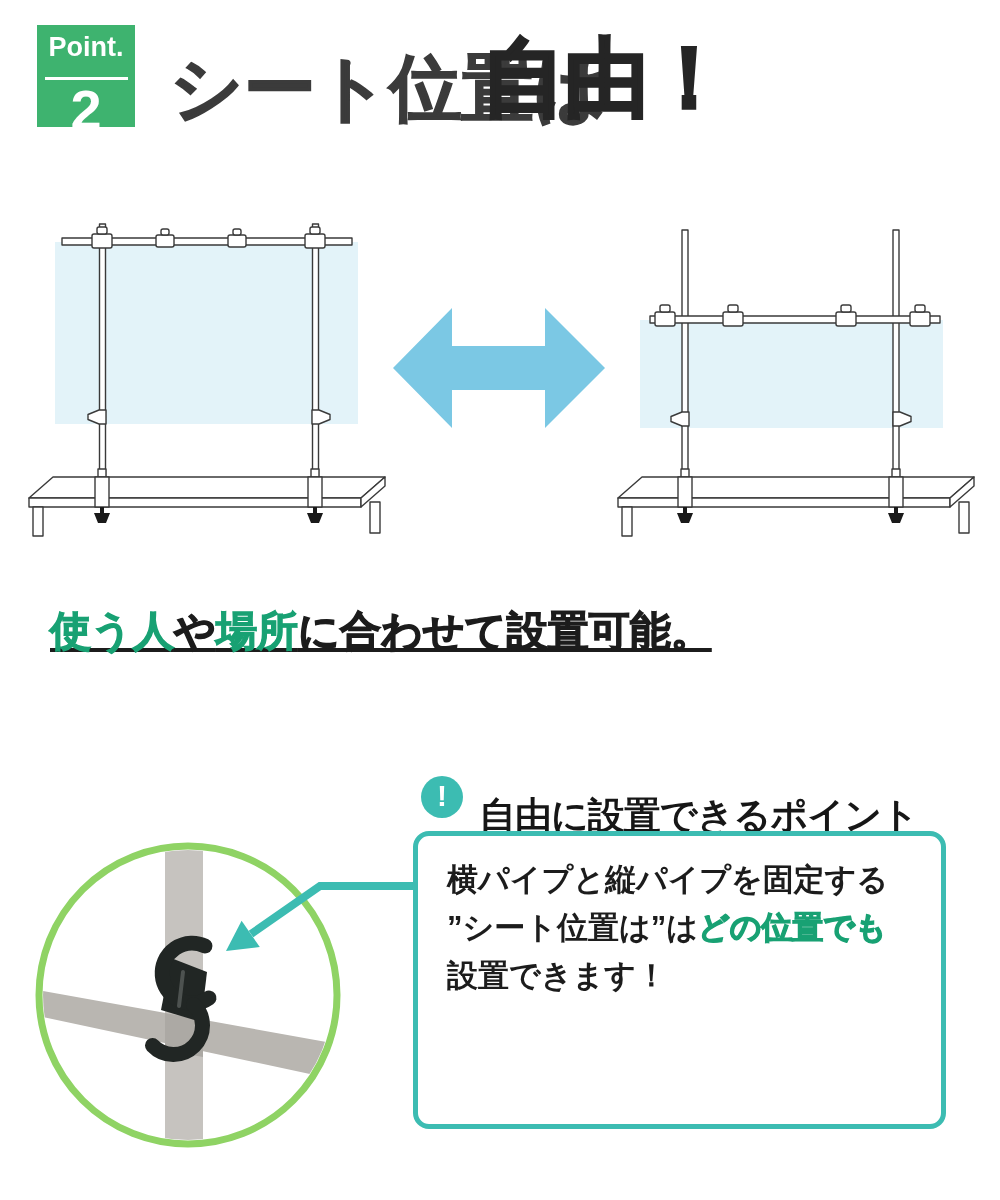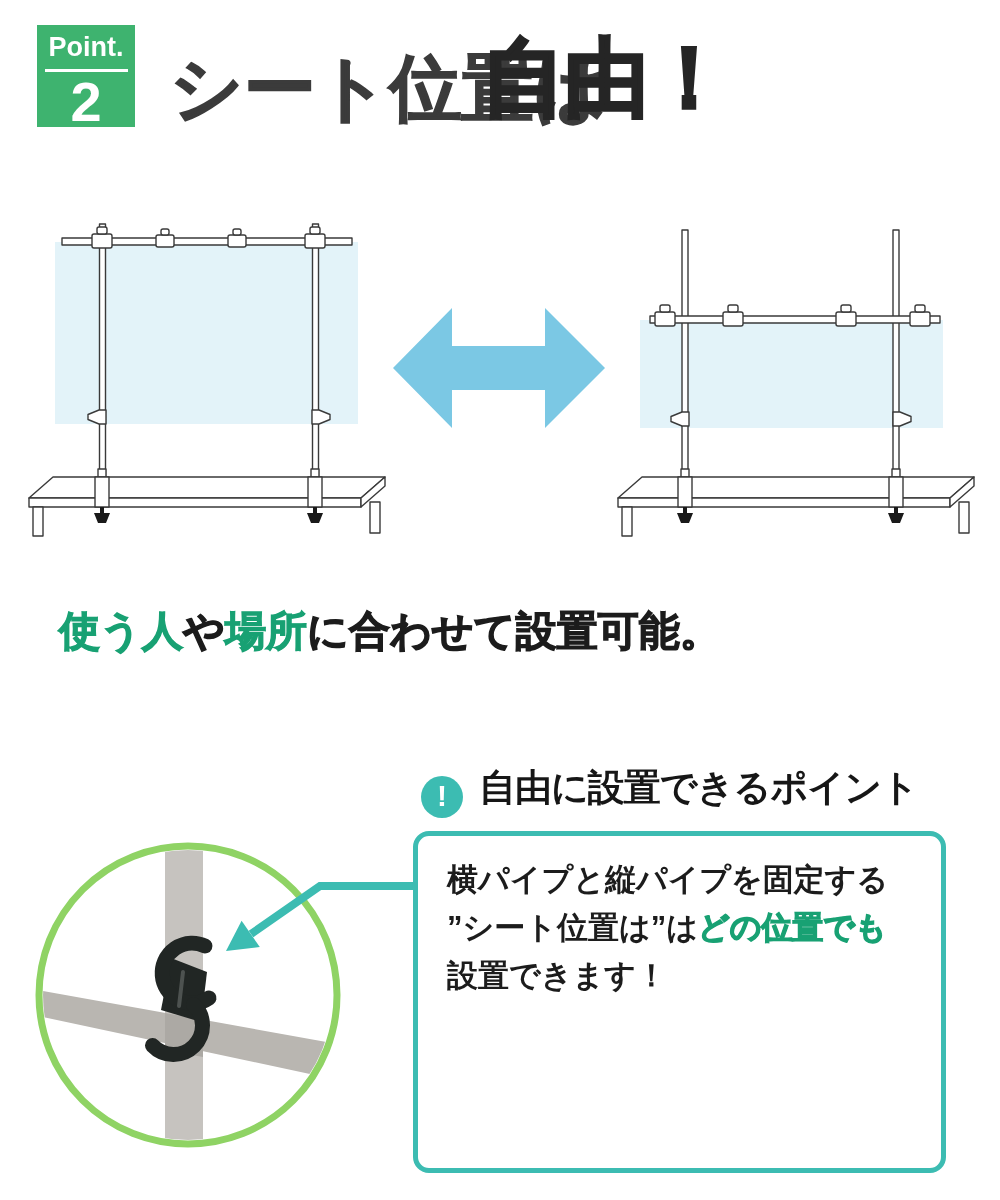--- a/index.html
+++ b/index.html
@@ -9,50 +9,50 @@
     overflow:hidden;
   }
   .abs{position:absolute;}
   
   .badge{
     left:37px;top:25px;width:98px;height:102px;background:#3eb36f;
     display:flex;flex-direction:column;align-items:center;justify-content:flex-start;
   }
   .badge-label{
     color:#fff;font-size:27px;font-weight:700;line-height:1;margin-top:9px;
-    border-bottom:3px solid #fff;padding:0 4px 8px 4px;
+    border-bottom:3px solid #fff;padding:0 4px 16px 4px;
   }
   .badge-number{color:#fff;font-size:56px;font-weight:700;line-height:1;margin-top:2px;}
   .title-regular{
     left:170px;top:52px;font-size:72px;font-weight:800;color:#3b3b3b;line-height:1;
     letter-spacing:0px;-webkit-text-stroke:1.5px #3b3b3b;white-space:nowrap;
   }
   .title-emphasis{
     left:481px;top:35px;font-size:85px;font-weight:900;color:#252525;line-height:1;
     letter-spacing:-2px;-webkit-text-stroke:3px #252525;white-space:nowrap;
   }
   
   .desc{
-    left:59px;top:596px;font-size:41px;line-height:70px;font-weight:800;color:#1c1c1c;
-    -webkit-text-stroke:1.2px #1c1c1c;white-space:nowrap;
+    left:50px;top:596px;font-size:41px;line-height:70px;font-weight:800;color:#1c1c1c;
+    -webkit-text-stroke:1.2px #1c1c1c;white-space:nowrap;text-decoration:underline;
   }
   .green{color:#18a173;-webkit-text-stroke:1.2px #18a173;}
   
   .excl-icon{
     left:421px;top:776px;width:42px;height:42px;border-radius:50%;background:#3cbcb2;
     display:flex;align-items:center;justify-content:center;
   }
   .excl-icon span{color:#fff;font-size:30px;font-weight:900;line-height:1;transform:translateY(-1px);}
   .point-heading{
-    left:479px;top:763px;font-size:37px;font-weight:700;color:#161616;letter-spacing:-1px;
+    left:479px;top:791px;font-size:37px;font-weight:700;color:#161616;letter-spacing:-1px;
     white-space:nowrap;
   }
   
   .bubble{
-    left:413px;top:831px;width:533px;height:342px;box-sizing:border-box;
+    left:413px;top:831px;width:533px;height:298px;box-sizing:border-box;
     border:5px solid #3cbcb2;border-radius:16px;background:#fff;
     padding:20px 10px 0 29px;
     font-size:31px;line-height:48px;font-weight:700;color:#1c1c1c;white-space:nowrap;
   }
   .bubble .green{font-weight:800;}
   svg{display:block;}
 </style>
 </head>
 <body>
 

